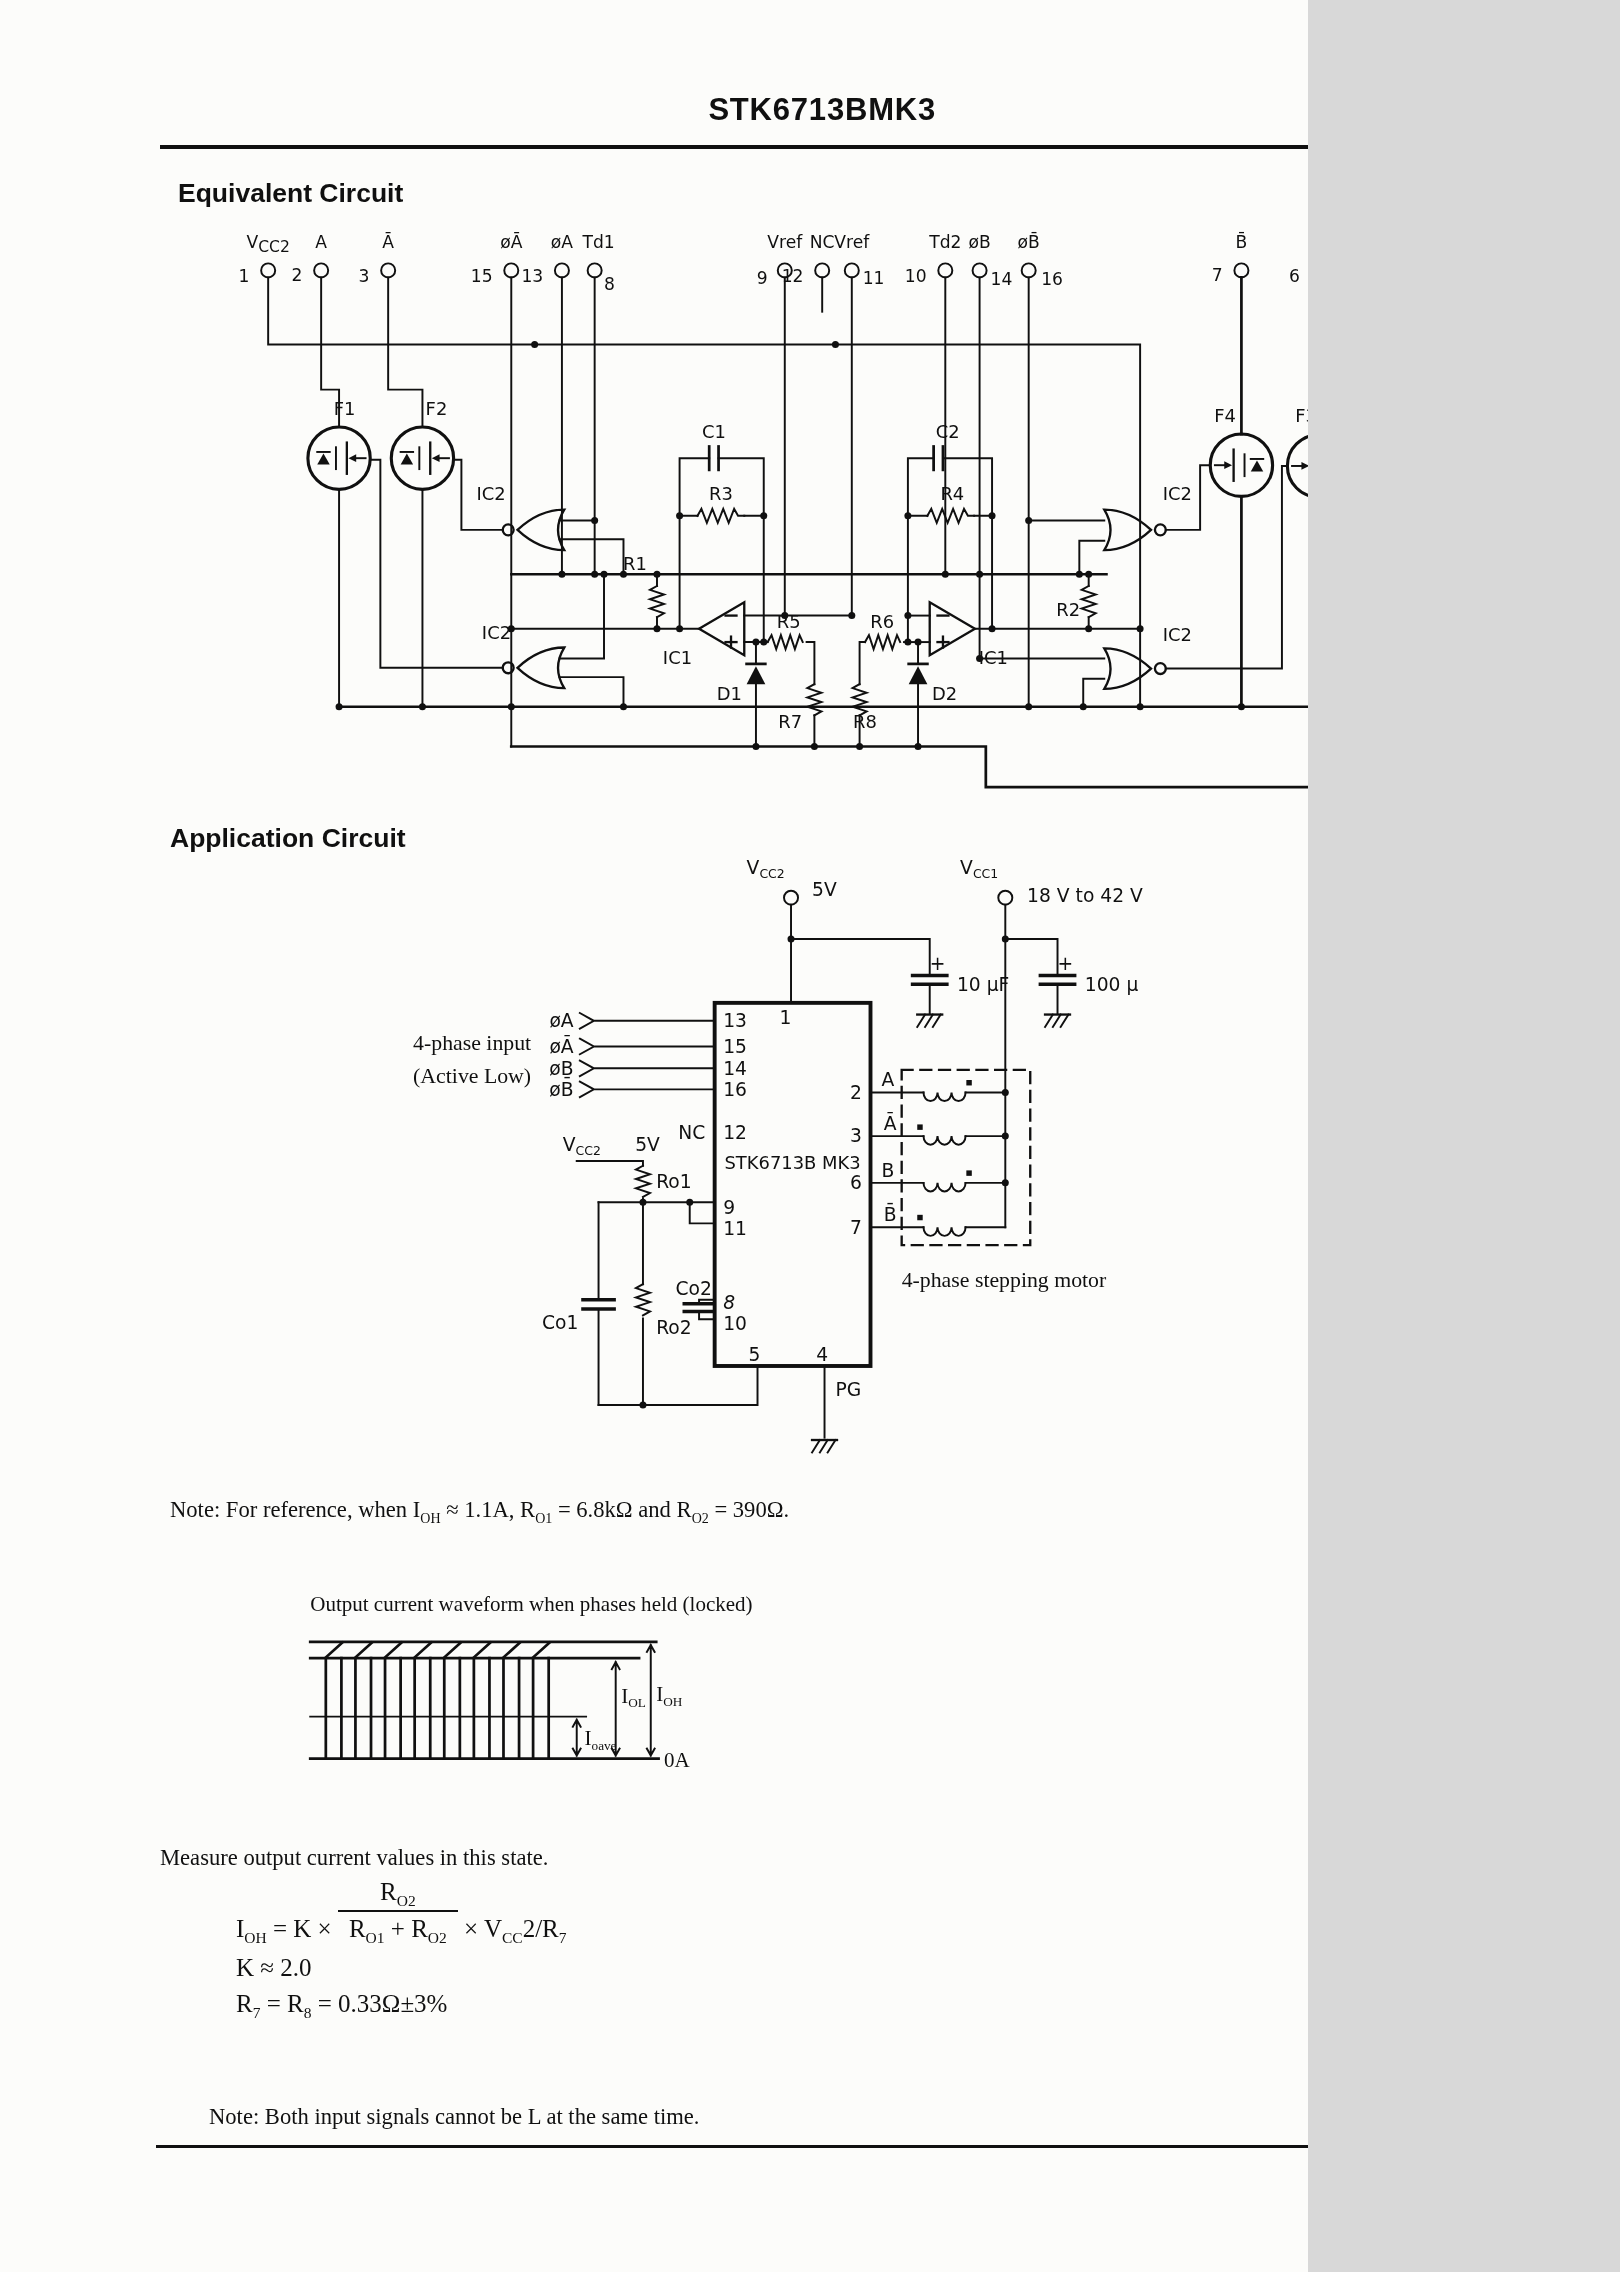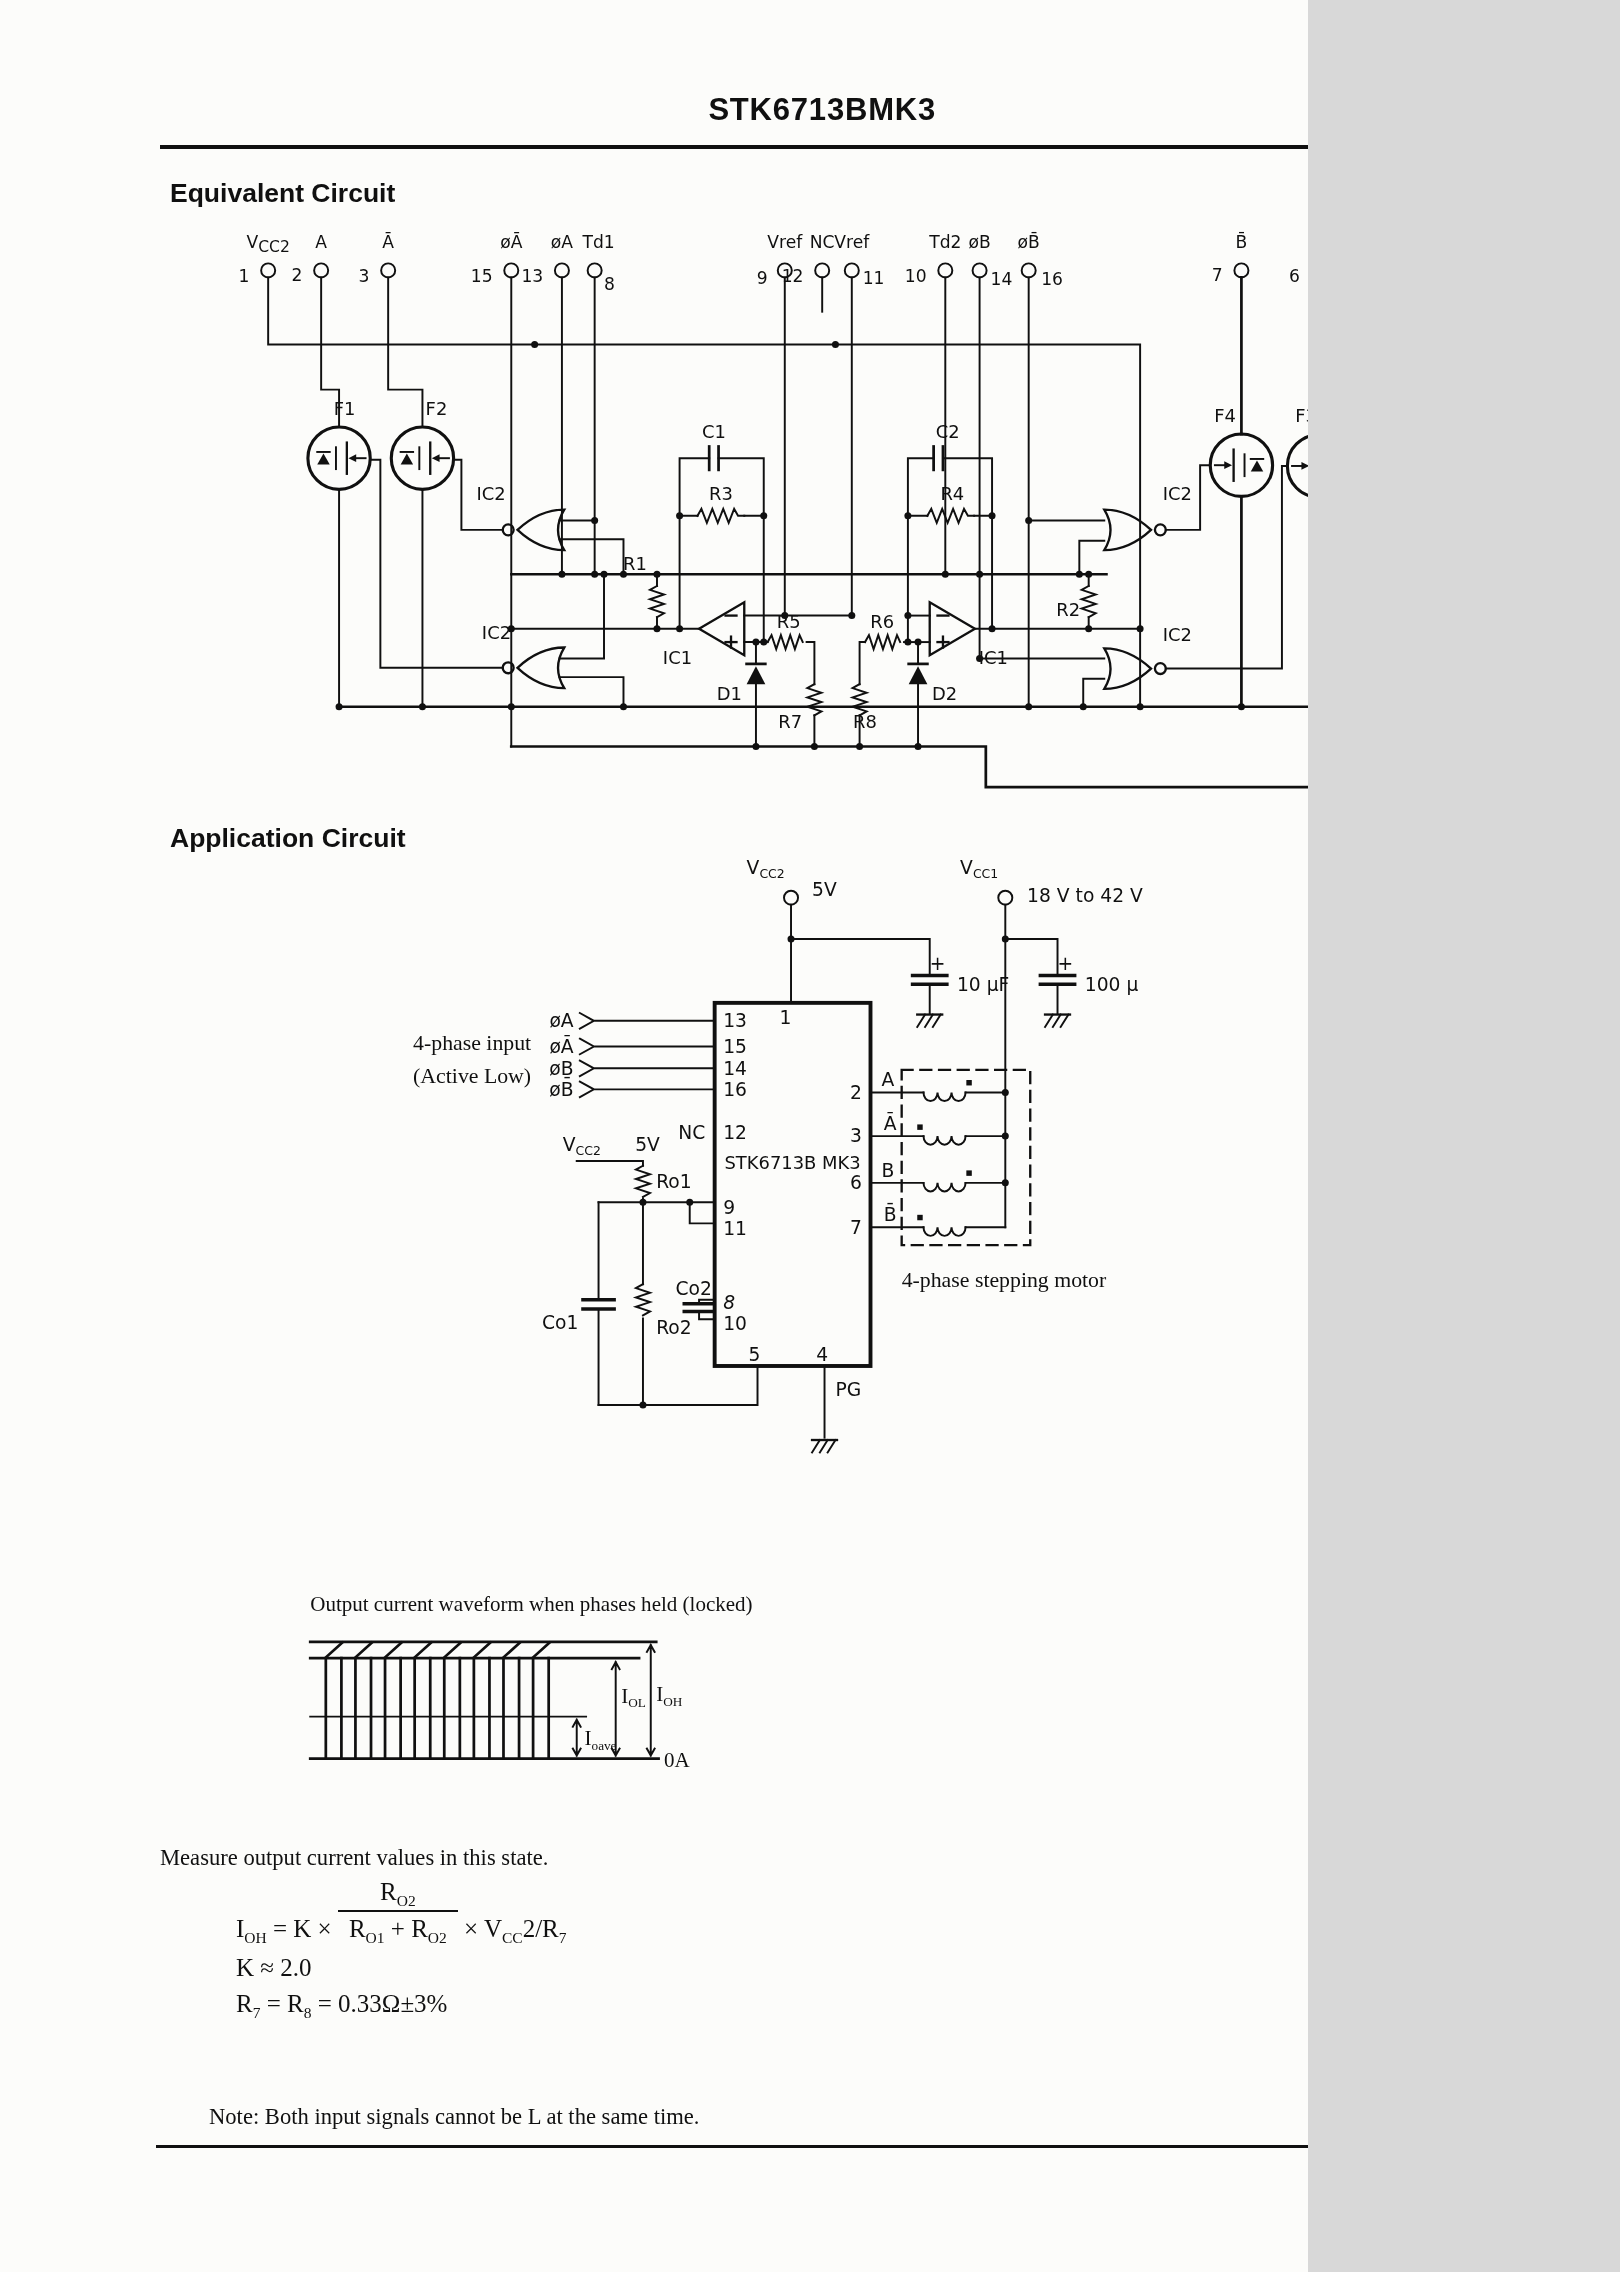--- a/index.html
+++ b/index.html
@@ -26,21 +26,21 @@
   .footer{font-size:23.4px;}
 </style>
 </head>
 <body>
 
 <div class="page">
 
   <div class="abs title" style="left:0;top:92px;width:1621px;text-align:center;text-indent:23.4px;">STK6713BMK3</div>
   <div class="rule" style="left:160px;top:145px;width:1303px;height:3.9px;"></div>
 
-  <div class="abs h1" style="left:170px;top:178px;">Equivalent Circuit</div>
+  <div class="abs h1" style="left:178px;top:178px;">Equivalent Circuit</div>
   <div class="abs h1" style="left:170px;top:823px;">Application Circuit</div>
 
   <svg width="1621" height="2273" viewBox="0 0 2080 2917">
 
     <g stroke="#101010" stroke-width="2.5" fill="none" stroke-linecap="square">
 
       <g>
         <circle cx="344" cy="347" r="9" fill="#fcfcfa"></circle>
           <circle cx="412" cy="347" r="9" fill="#fcfcfa"></circle>
         <circle cx="498" cy="347" r="9" fill="#fcfcfa"></circle>
@@ -481,20 +481,21 @@
         <path d="M790 2133 V2253 M785 2142 L790 2133 L795 2142 M785 2244 L790 2253 L795 2244"></path>
         <path d="M835 2111 V2253 M830 2120 L835 2111 L840 2120 M830 2244 L835 2253 L840 2244"></path>
       </g>
       <text class="ser" x="797" y="2185"><tspan>I</tspan><tspan font-size="17" dy="6">OL</tspan></text>
       <text class="ser" x="842" y="2183"><tspan>I</tspan><tspan font-size="17" dy="6">OH</tspan></text>
       <text class="ser" x="750" y="2240"><tspan>I</tspan><tspan font-size="17" dy="6">oave</tspan></text>
       <text class="ser" x="852" y="2268">0A</text>
     </g>
   </svg>
 
+  <div class="tx" style="left:170px;top:1497px;"><span>Note:   For reference, when I</span><sub>OH</sub><span> ≈ 1.1A, R</span><sub>O1</sub><span> = 6.8kΩ and R</span><sub>O2</sub><span> = 390Ω.</span></div>
 
   <div class="tx" style="left:160px;top:1845px;">Measure output current values in this state.</div>
 
   <div class="formula" style="left:236px;top:1878px;">
     <div class="frow">
       <span><span>I</span><sub>OH</sub><span> = K ×</span></span>
       <span class="frac">
         <span class="num"><span>R</span><sub>O2</sub></span>
         <span class="den"><span>R</span><sub>O1</sub><span> + R</span><sub>O2</sub></span>
       </span>

